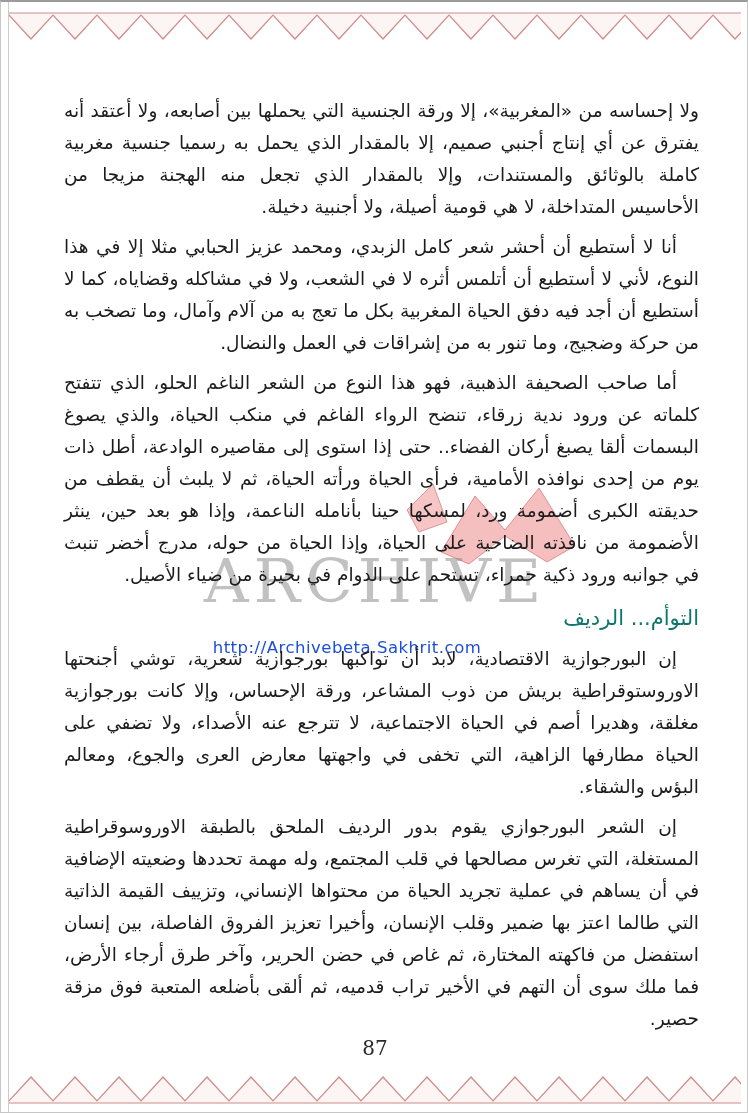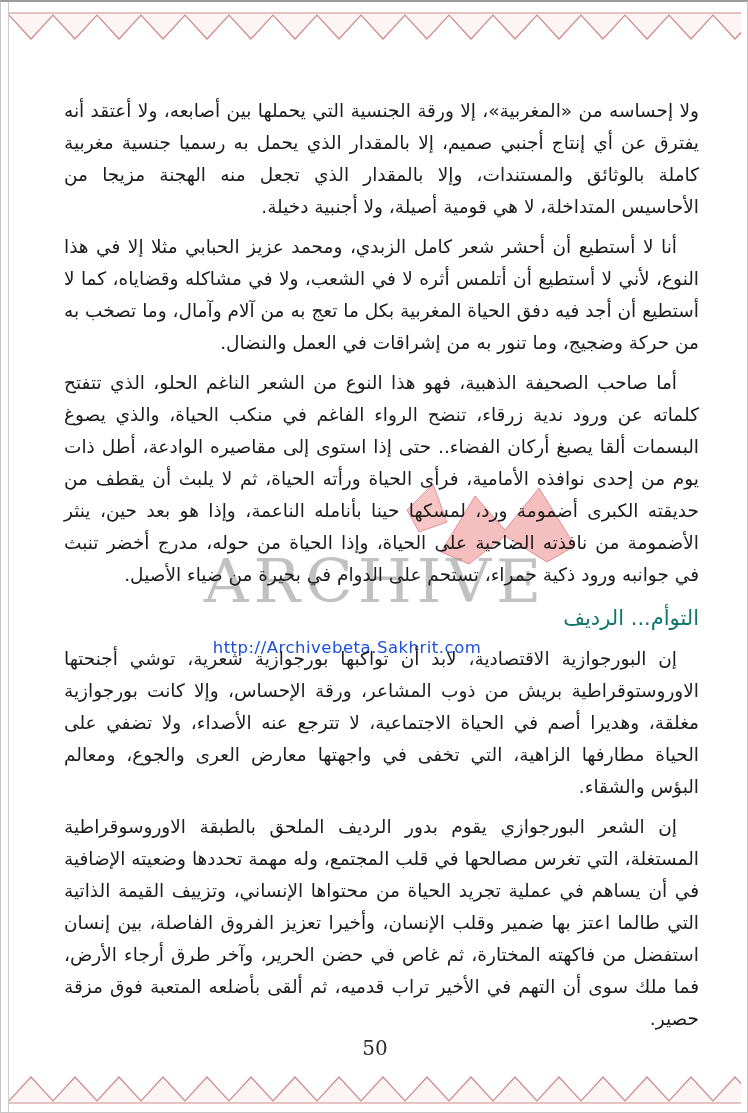--- a/index.html
+++ b/index.html
@@ -125,20 +125,20 @@
 
   <main class="text-block" dir="rtl" lang="ar">
     <p>ولا إحساسه من «المغربية»، إلا ورقة الجنسية التي يحملها بين أصابعه، ولا أعتقد أنه يفترق عن أي إنتاج أجنبي صميم، إلا بالمقدار الذي يحمل به رسميا جنسية مغربية كاملة بالوثائق والمستندات، وإلا بالمقدار الذي تجعل منه الهجنة مزيجا من الأحاسيس المتداخلة، لا هي قومية أصيلة، ولا أجنبية دخيلة.</p>
     <p class="indent">أنا لا أستطيع أن أحشر شعر كامل الزبدي، ومحمد عزيز الحبابي مثلا إلا في هذا النوع، لأني لا أستطيع أن أتلمس أثره لا في الشعب، ولا في مشاكله وقضاياه، كما لا أستطيع أن أجد فيه دفق الحياة المغربية بكل ما تعج به من آلام وآمال، وما تصخب به من حركة وضجيج، وما تنور به من إشراقات في العمل والنضال.</p>
     <p class="indent">أما صاحب الصحيفة الذهبية، فهو هذا النوع من الشعر الناغم الحلو، الذي تتفتح كلماته عن ورود ندية زرقاء، تنضح الرواء الفاغم في منكب الحياة، والذي يصوغ البسمات ألقا يصبغ أركان الفضاء.. حتى إذا استوى إلى مقاصيره الوادعة، أطل ذات يوم من إحدى نوافذه الأمامية، فرأى الحياة ورأته الحياة، ثم لا يلبث أن يقطف من حديقته الكبرى أضمومة ورد، لمسكها حينا بأنامله الناعمة، وإذا هو بعد حين، ينثر الأضمومة من نافذته الضاحية على الحياة، وإذا الحياة من حوله، مدرج أخضر تنبث في جوانبه ورود ذكية حمراء، تستحم على الدوام في بحيرة من ضياء الأصيل.</p>
     <h2 class="section-heading">التوأم... الرديف</h2>
     <p class="indent">إن البورجوازية الاقتصادية، لابد أن تواكبها بورجوازية شعرية، توشي أجنحتها الاوروستوقراطية بريش من ذوب المشاعر، ورقة الإحساس، وإلا كانت بورجوازية مغلقة، وهديرا أصم في الحياة الاجتماعية، لا تترجع عنه الأصداء، ولا تضفي على الحياة مطارفها الزاهية، التي تخفى في واجهتها معارض العرى والجوع، ومعالم البؤس والشقاء.</p>
     <p class="indent">إن الشعر البورجوازي يقوم بدور الرديف الملحق بالطبقة الاوروسوقراطية المستغلة، التي تغرس مصالحها في قلب المجتمع، وله مهمة تحددها وضعيته الإضافية في أن يساهم في عملية تجريد الحياة من محتواها الإنساني، وتزييف القيمة الذاتية التي طالما اعتز بها ضمير وقلب الإنسان، وأخيرا تعزيز الفروق الفاصلة، بين إنسان استفضل من فاكهته المختارة، ثم غاص في حضن الحرير، وآخر طرق أرجاء الأرض، فما ملك سوى أن التهم في الأخير تراب قدميه، ثم ألقى بأضلعه المتعبة فوق مزقة حصير.</p>
   </main>
 
-  <div class="page-number">50</div>
+  <div class="page-number">87</div>
 
   <svg class="zigzag bottom" viewBox="0 0 732 30" preserveAspectRatio="none">
     <rect width="732" height="30" fill="url(#zzpat)"></rect>
     <line x1="0" y1="1" x2="732" y2="1" stroke="#cf8a8a" stroke-width="1"></line>
   </svg>
 
 </div>
 
 </body></html>

